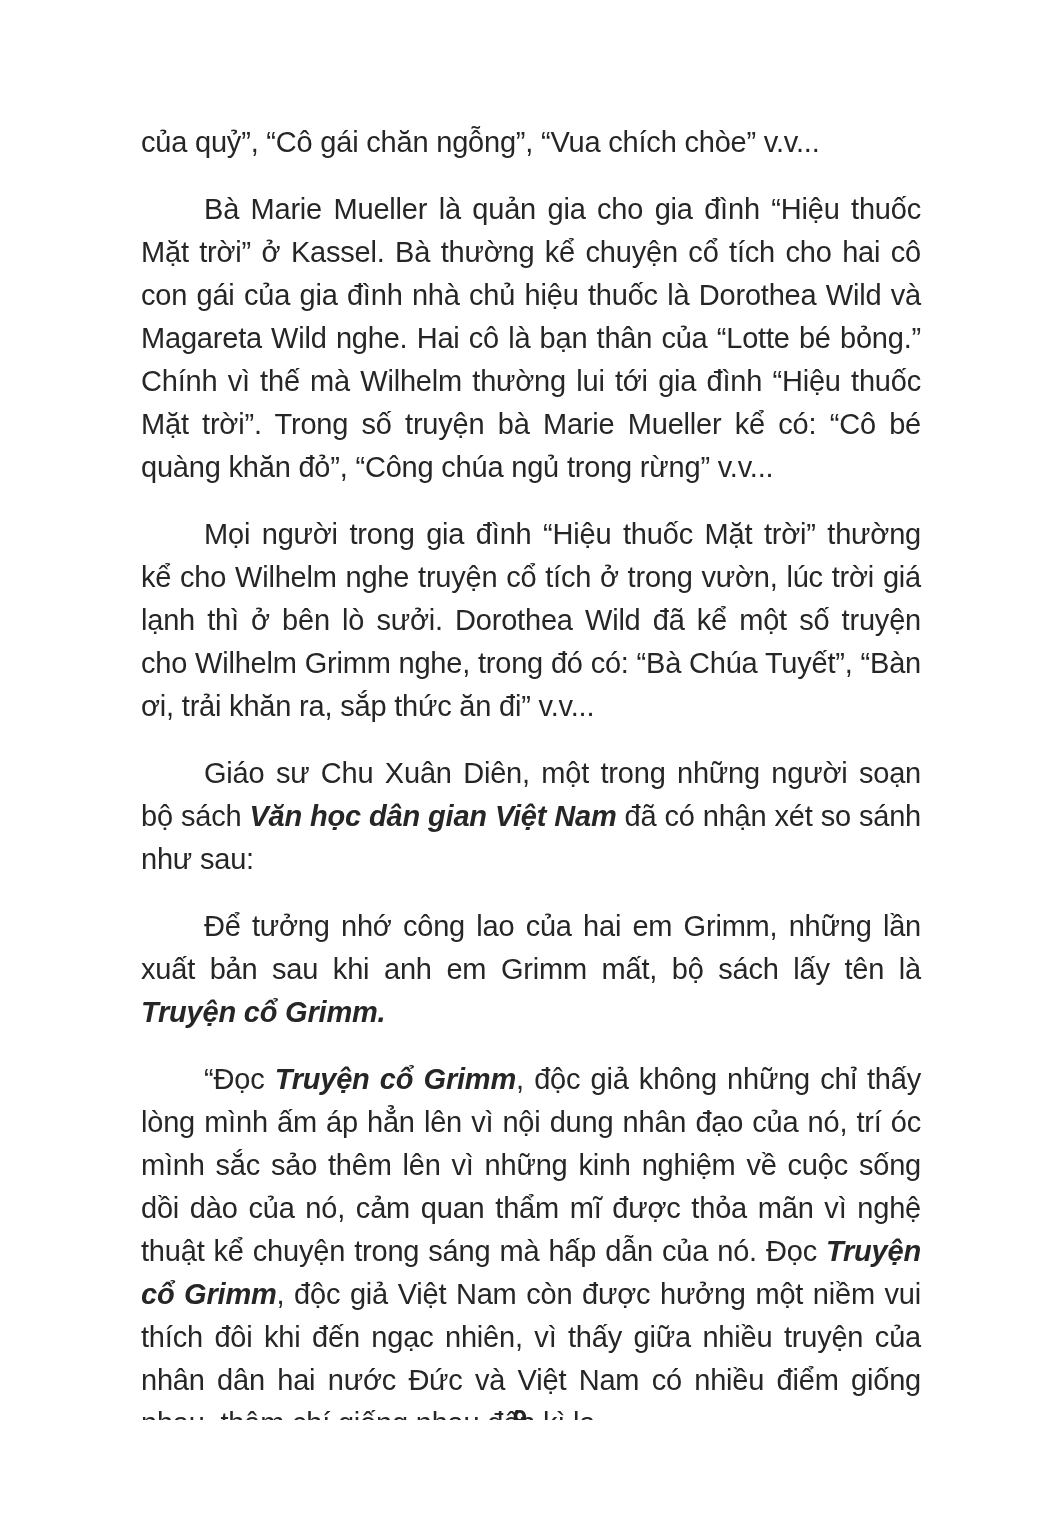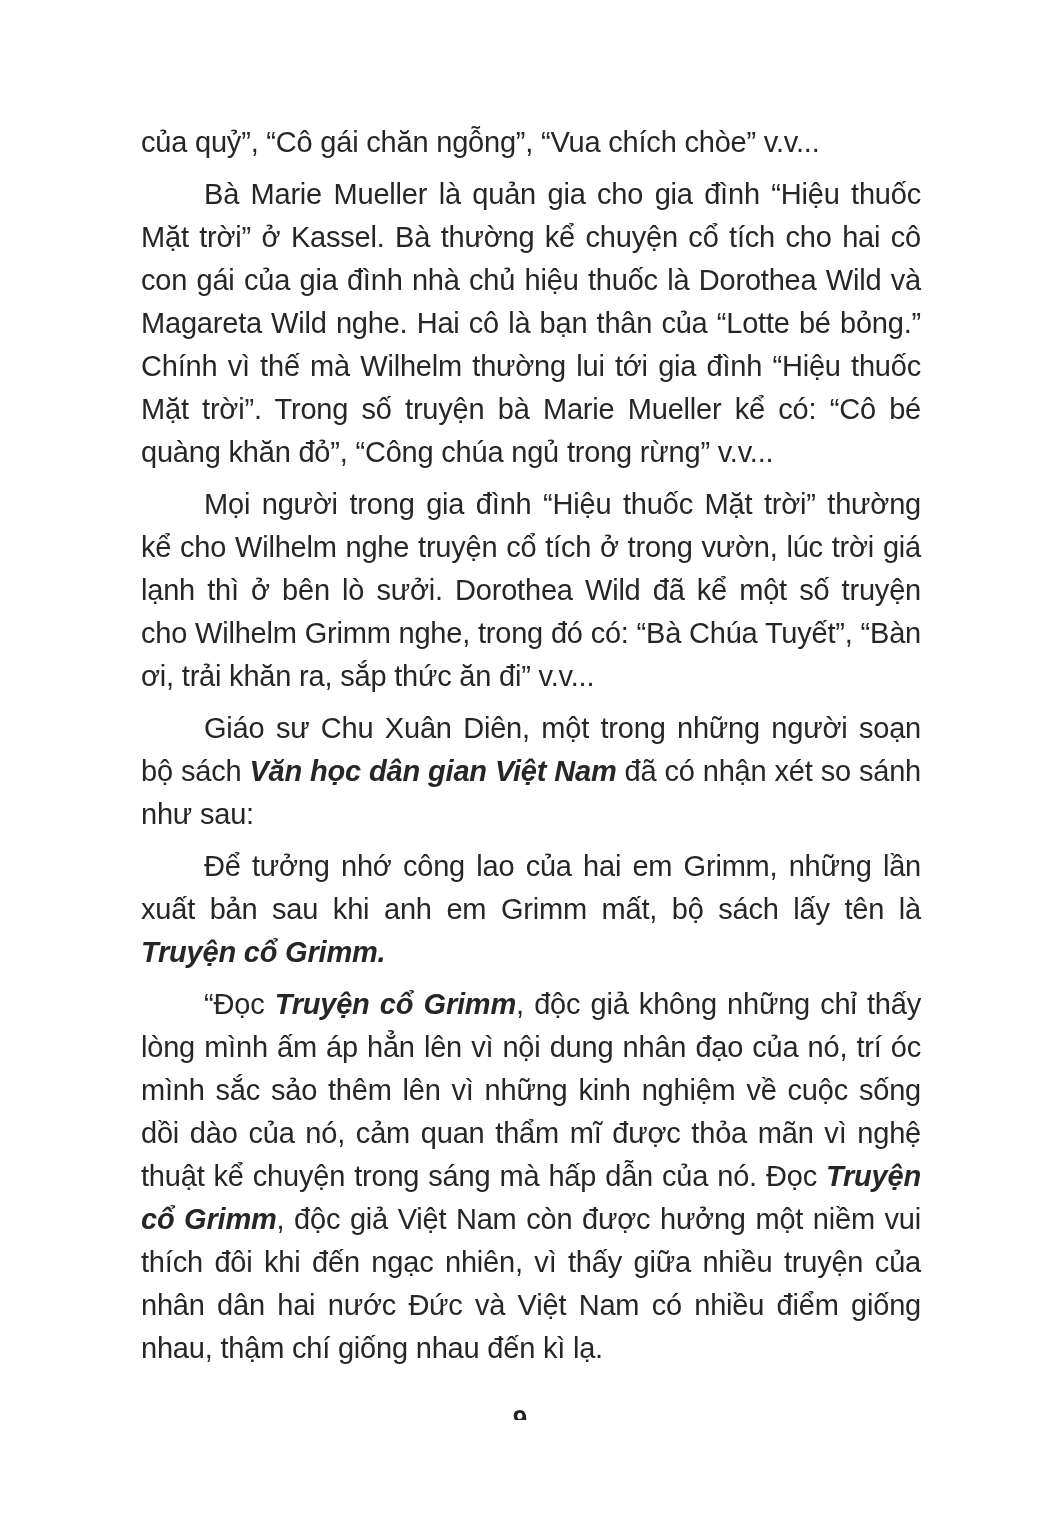--- a/index.html
+++ b/index.html
@@ -24,21 +24,21 @@
     color: #262626;
     font-size: 29px;
     line-height: 43px;
     letter-spacing: -0.2px;
     text-align: justify;
   }
   .para {
     margin: 0;
   }
   .para + .para {
-    margin-top: 9px;
+    margin-top: 24px;
   }
   .para.indent {
     text-indent: 63px;
   }
   .bi {
     font-weight: bold;
     font-style: italic;
   }
   .footer {
     position: absolute;

